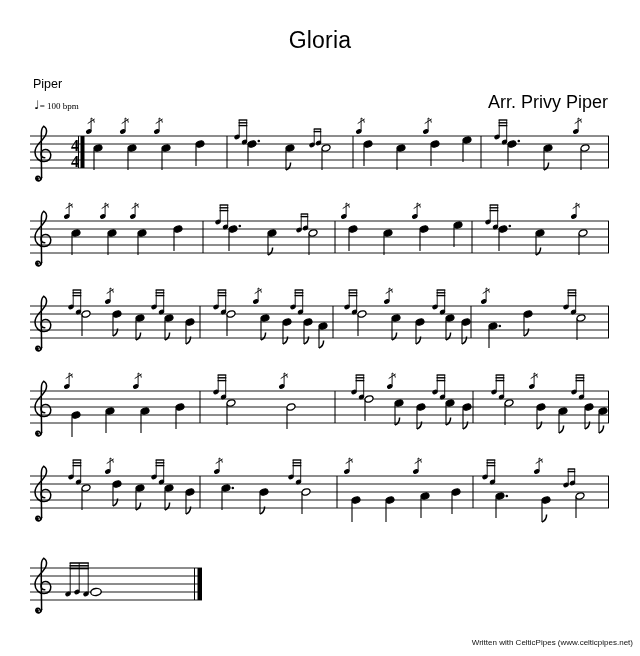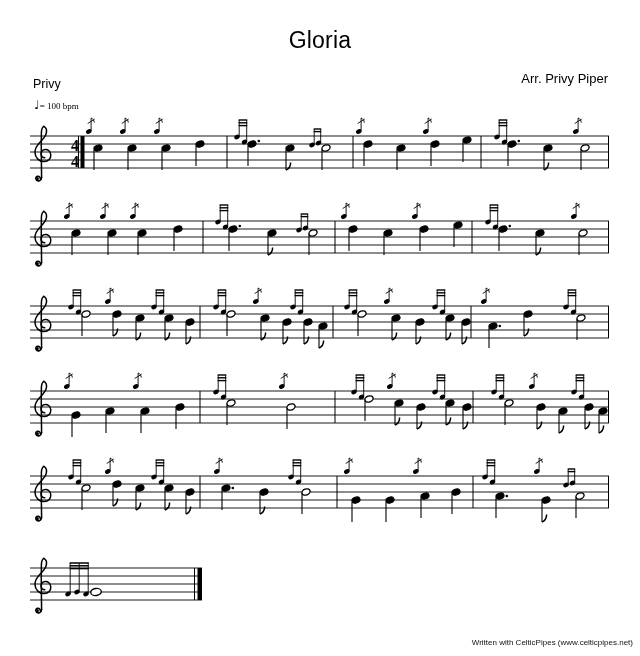--- a/index.html
+++ b/index.html
@@ -1,33 +1,33 @@
 <!DOCTYPE html>
 <html><head>
 <meta charset="utf-8">
 <style>
   html,body{margin:0;padding:0;background:#e8e8e8;}
   .page{position:relative;width:640px;height:656px;background:#ffffff;
         font-family:"Liberation Sans",sans-serif;color:#000;overflow:hidden;}
   .title{position:absolute;top:27px;left:0;width:640px;text-align:center;
          font-size:23px;letter-spacing:0.2px;}
   .genre{position:absolute;top:77px;left:33px;font-size:12.5px;}
-  .arranger{position:absolute;top:71px;right:32px;font-size:13px;}
+  .arranger{position:absolute;top:92px;right:32px;font-size:18px;}
   .tempo{position:absolute;top:99px;left:34px;display:flex;align-items:baseline;}
   .tempo .glyph{font-family:"DejaVu Sans",sans-serif;font-size:12px;line-height:12px;}
   .tempo .txt{font-family:"Liberation Serif",serif;font-size:9px;}
   .footer{position:absolute;top:638px;right:7px;font-size:8px;color:#111;margin-left:35px;}
   svg.score{position:absolute;left:0;top:0;}
 </style>
 </head>
 <body>
 
 <div class="page">
   <div class="title">Gloria</div>
-  <div class="genre">Privy</div>
+  <div class="genre">Piper</div>
   <div class="arranger">Arr. Privy Piper</div>
   <div class="tempo">
     <span class="glyph">♩</span>
     <span class="txt">= 100 bpm</span>
   </div>
   <svg class="score" id="score-svg" width="640" height="656" viewBox="0 0 640 656">
       <g>
         <line x1="30" y1="136" x2="609" y2="136" stroke="#000000" stroke-width="0.9"></line>
         <line x1="30" y1="144" x2="609" y2="144" stroke="#000000" stroke-width="0.9"></line>
         <line x1="30" y1="152" x2="609" y2="152" stroke="#000000" stroke-width="0.9"></line>

